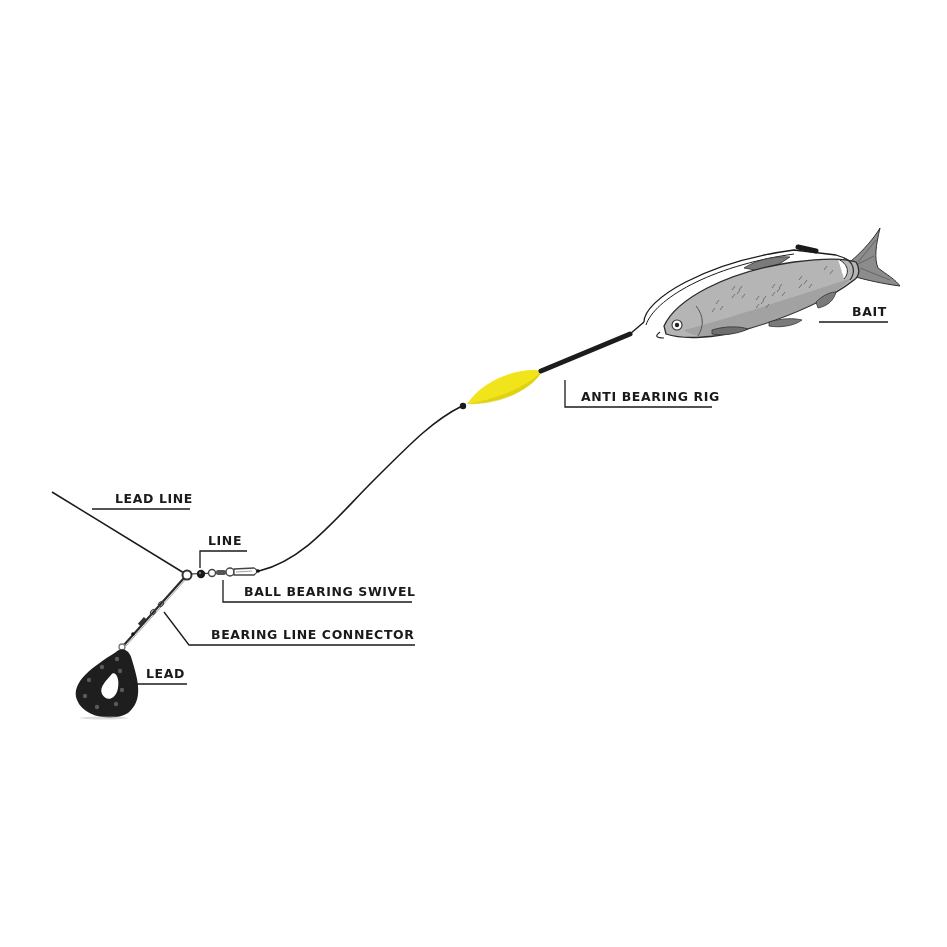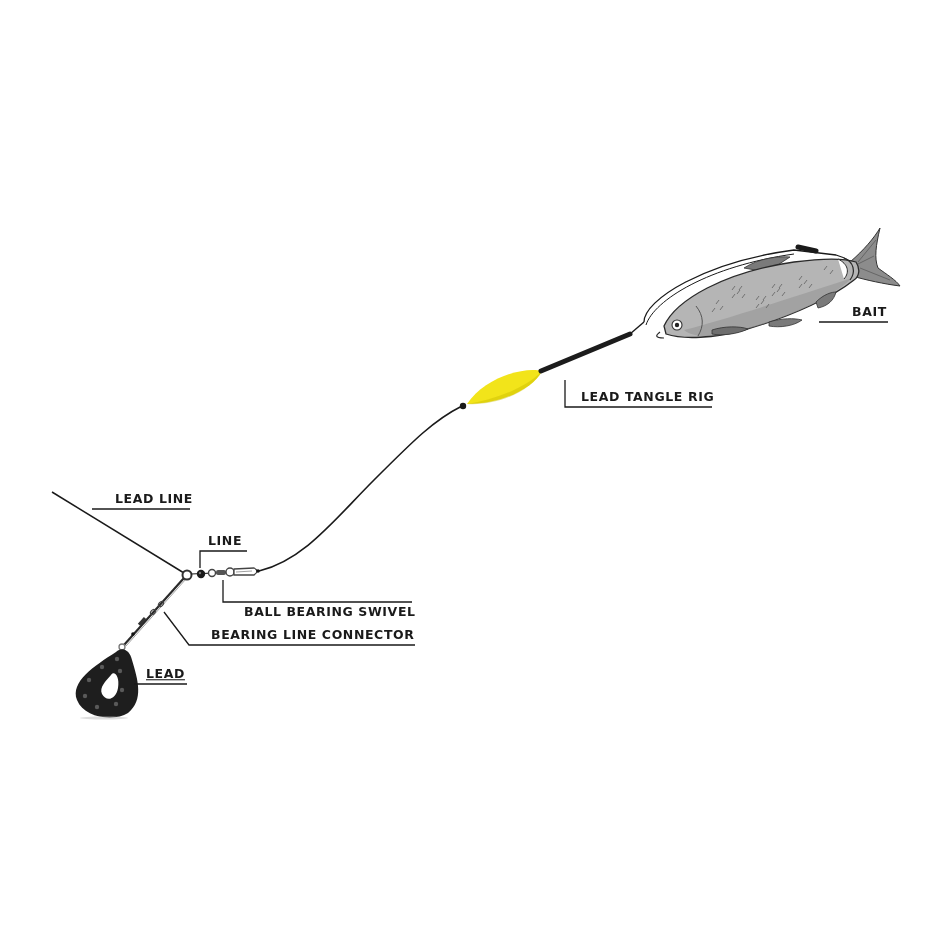--- a/index.html
+++ b/index.html
@@ -140,19 +140,19 @@
       <polyline points="219,580 219,602 408,602"></polyline>
 
       <polyline points="160,612 185,645 411,645"></polyline>
 
       <line x1="130" y1="684" x2="183" y2="684"></line>
     </g>
   </svg>
 
   
   <div class="label" style="left:848px; top:306px;">BAIT</div>
-  <div class="label" style="left:577px; top:391px;">LEAD TANGLE RIG</div>
+  <div class="label" style="left:577px; top:391px;">ANTI BEARING RIG</div>
   <div class="label" style="left:111px; top:493px;">LEAD LINE</div>
   <div class="label" style="left:204px; top:535px;">LINE</div>
-  <div class="label" style="left:240px; top:586px;margin-top:20px;">BALL BEARING SWIVEL</div>
+  <div class="label" style="left:240px; top:586px;">BALL BEARING SWIVEL</div>
   <div class="label" style="left:207px; top:629px;">BEARING LINE CONNECTOR</div>
-  <div class="label" style="left:142px; top:668px;text-decoration:underline;">LEAD</div>
+  <div class="label" style="left:142px; top:668px;">LEAD</div>
 </div>
 
 </body></html>

